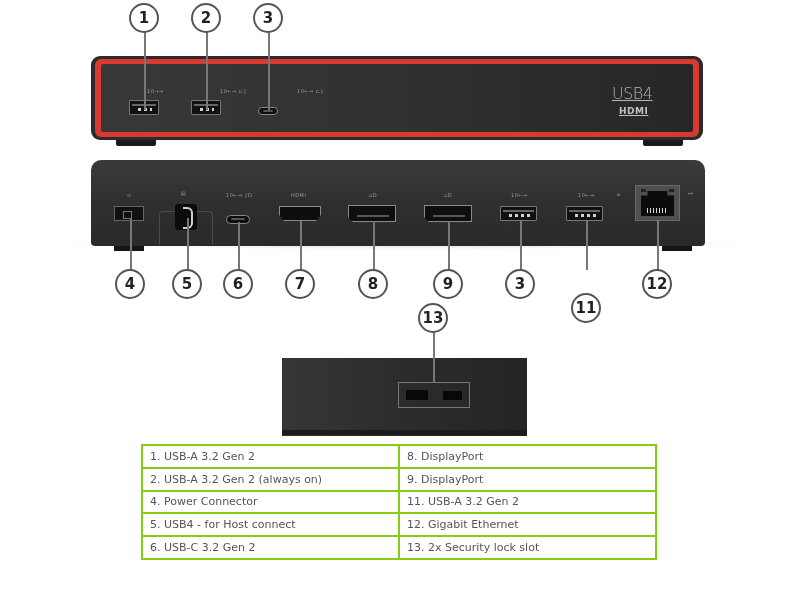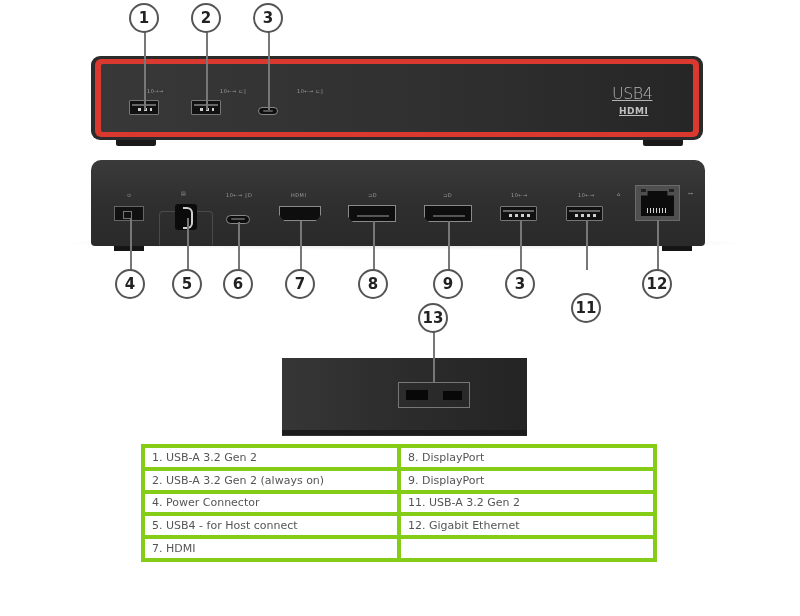--- a/index.html
+++ b/index.html
@@ -51,21 +51,21 @@
     background: repeating-linear-gradient(90deg,#d6d6d6 0 1px,transparent 1px 3px); }
 
   
   .side { left: 282px; top: 358px; width: 245px; height: 78px; background: linear-gradient(90deg,#363636,#2c2c2c 50%,#242424); }
   .side-bottom { left: 282px; top: 430px; width: 245px; height: 5px; background: #1c1c1c; }
   .lockbox { left: 398px; top: 382px; width: 72px; height: 26px; border: 1.5px solid #777; }
   .lockslot { position: absolute; background: #080808; }
 
   
   table.legend { position: absolute; left: 141px; top: 444px; width: 516px; border-collapse: collapse; }
-  table.legend td { border: 4px solid #84cc16; height: 22.8px; font-size: 11px; color: #555; padding: 0 7px; width: 50%; white-space: nowrap; }
+  table.legend td { border: 2px solid #84cc16; height: 22.8px; font-size: 11px; color: #555; padding: 0 7px; width: 50%; white-space: nowrap; }
 </style>
 </head>
 <body>
 
 <div>
   <div class="abs front"></div>
   <div class="abs front-red"></div>
   <div class="abs front-face"></div>
   <div class="foot" style="left:116px;top:140px;width:40px;"></div>
   <div class="foot" style="left:643px;top:140px;width:40px;"></div>
@@ -177,17 +177,17 @@
     </tr>
     <tr>
       <td>4.  Power Connector</td>
       <td>11.  USB-A 3.2 Gen 2</td>
     </tr>
     <tr>
       <td>5.  USB4 - for Host connect</td>
       <td>12. Gigabit Ethernet</td>
     </tr>
     <tr>
-      <td>7.  HDMI</td>
-      <td></td>
+      <td>6.  USB-C 3.2 Gen 2</td>
+      <td>13. 2x Security lock slot</td>
     </tr>
   </tbody>
 </table>
 
 </body></html>

